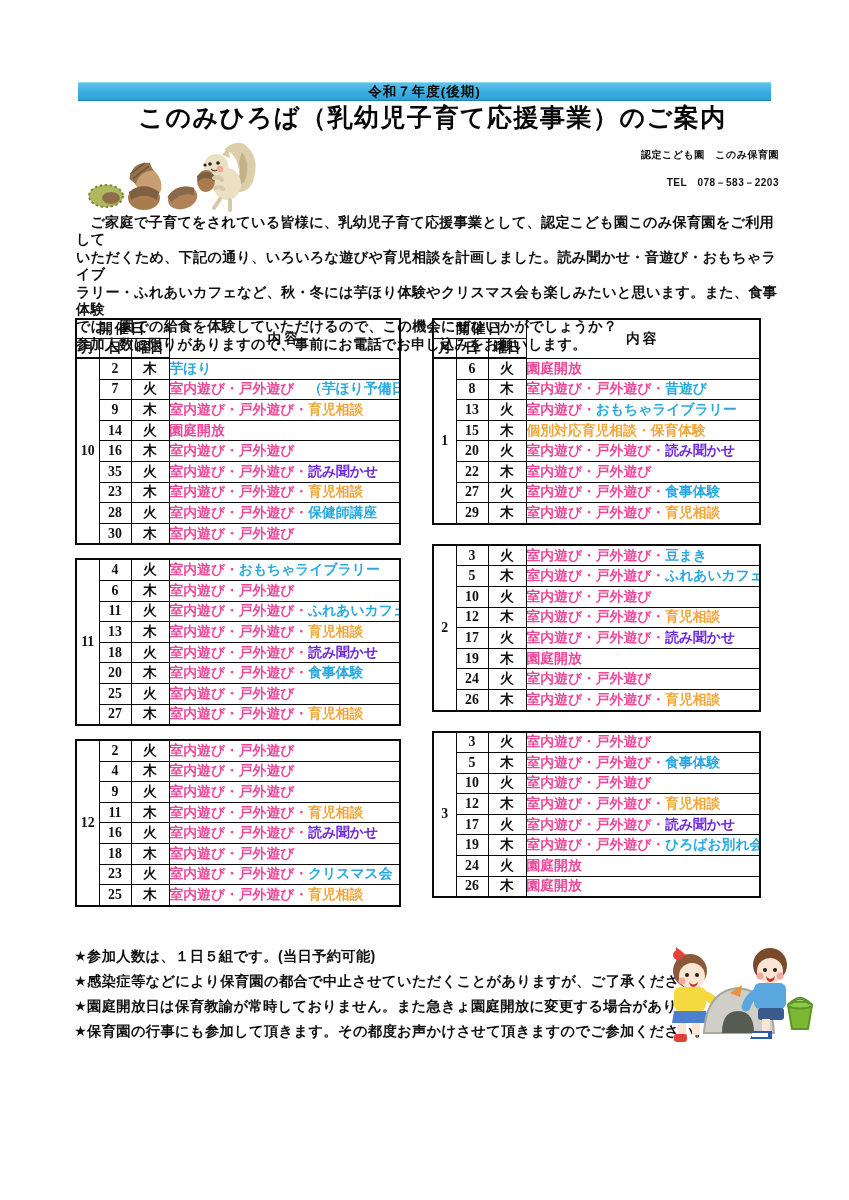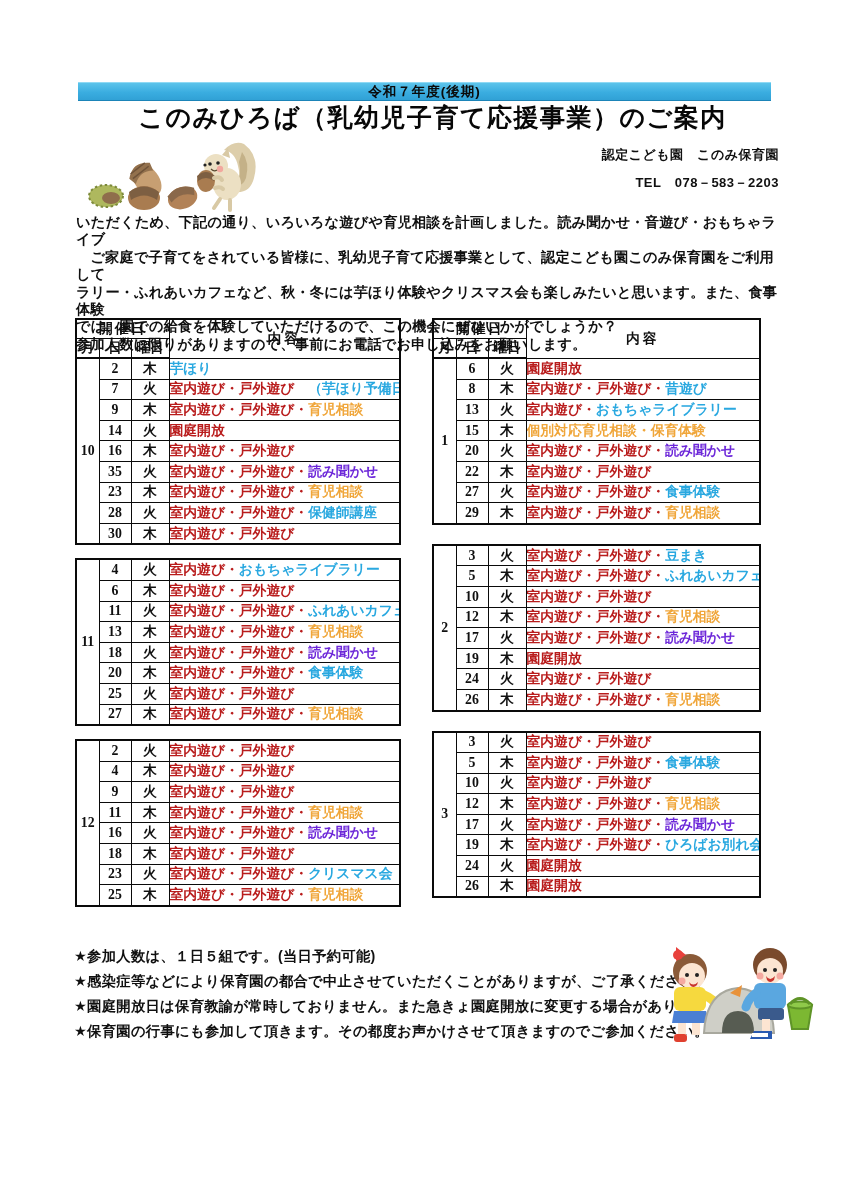--- a/index.html
+++ b/index.html
@@ -15,21 +15,21 @@
     box-shadow:inset 0 1px 0 #8fd9f4, inset 0 -1px 0 #1b84b8;
     display:flex; align-items:center; justify-content:center;
     font-size:13.5px; letter-spacing:1px; color:#0a0a0a;
   }
   .title{
     position:absolute; left:0; top:101px; width:100%; text-align:center;
     font-size:25px; font-weight:700; letter-spacing:1.5px; color:#070707;
   }
   .contact{
     position:absolute; right:86px; top:141px; text-align:right;
-    font-size:13px; line-height:28px; letter-spacing:0.5px;
+    font-size:10px; line-height:28px; letter-spacing:0.5px;
   }
   .illu-squirrel{ position:absolute; left:84px; top:136px; }
   .intro{
     position:absolute; left:76px; top:214px; width:706px;
     font-size:14.2px; line-height:17.4px; letter-spacing:0.2px;
   }
   .col{ position:absolute; top:318px;font-family:Liberation Serif, serif; }
   .col-left{ left:75px;  width:326px; }
   .col-right{ left:432px; width:329px; }
   table.sched{
@@ -41,21 +41,21 @@
   table.sched th, table.sched td{
     border:1px solid #0a0a0a; padding:0; font-size:13.8px; color:#101010;
   }
   th.h-kaisai{ height:17px; font-size:14px; letter-spacing:2px; }
   th.h-naiyo{ font-size:14.5px; letter-spacing:3px;margin-top:44px; }
   tr.h-sub th{ height:16px; font-size:13.5px; border-bottom:2px solid #0a0a0a; }
   td.cell-month{ text-align:center; font-size:14.5px; }
   td.cell-day{ text-align:center; font-size:14.5px; height:19.6px; }
   td.cell-wd{ text-align:center; }
   td.cell-content{ padding-left:5px; text-align:left; white-space:nowrap; overflow:hidden; }
-  .t-black{ color:#b91c1c; } .t-blue{ color:#29a8e0; }
+  .t-black{ color:#ec4899; } .t-blue{ color:#29a8e0; }
   .t-orange{ color:#f0a63a; } .t-green{ color:#6d28d9; }
   .notes{
     position:absolute; left:74px; top:944px;
     font-size:14.3px; line-height:25px; letter-spacing:0.3px;
   }
   .illu-children{ position:absolute; left:656px; top:933px; z-index:2; }
 </style>
 </head>
 <body>
 
@@ -107,22 +107,22 @@
         <ellipse cx="122" cy="45" rx="9" ry="11" fill="#a97c50"></ellipse>
         <path d="M113,40 Q122,32 131,40 L130,45 Q122,39 114,45 Z" fill="#7d5f42"></path>
         <path d="M130,42 Q136,40 138,44" stroke="#d8c9a5" stroke-width="4" fill="none" stroke-linecap="round"></path>
         <path d="M131,52 Q136,50 139,53" stroke="#d8c9a5" stroke-width="4" fill="none" stroke-linecap="round"></path>
         <path d="M136,63 L130,72 M146,64 L146,74" stroke="#d8c9a5" stroke-width="4" stroke-linecap="round"></path>
       </g>
     </svg>
   </div>
 
   <div class="intro">
+      <div>　ご家庭で子育てをされている皆様に、乳幼児子育て応援事業として、認定こども園このみ保育園をご利用して</div>
       <div>いただくため、下記の通り、いろいろな遊びや育児相談を計画しました。読み聞かせ・音遊び・おもちゃライブ</div>
-      <div>　ご家庭で子育てをされている皆様に、乳幼児子育て応援事業として、認定こども園このみ保育園をご利用して</div>
       <div>ラリー・ふれあいカフェなど、秋・冬には芋ほり体験やクリスマス会も楽しみたいと思います。また、食事体験</div>
       <div>では、園での給食を体験していただけるので、この機会にぜひいかがでしょうか？</div>
       <div>参加人数に限りがありますので、事前にお電話でお申し込みをお願いします。</div>
     </div>
 
   <div class="col col-left">
       <table class="sched">
         <colgroup>
           <col style="width: 23px;">
           <col style="width: 32px;">

